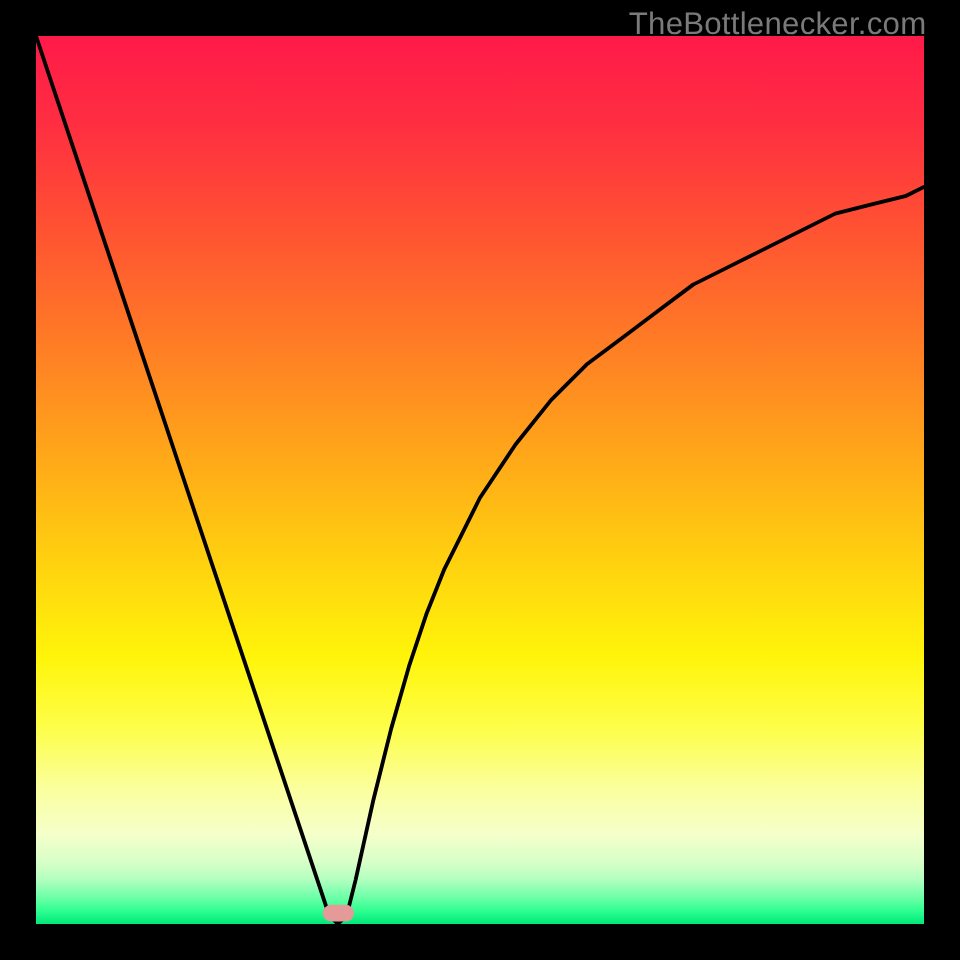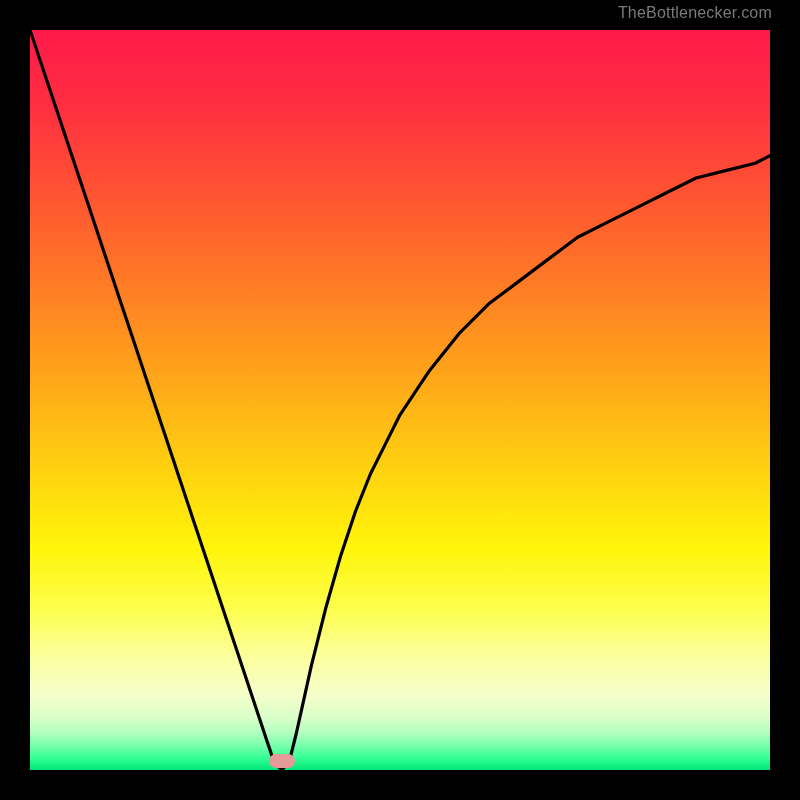--- a/index.html
+++ b/index.html
@@ -15,21 +15,21 @@
     position: relative;
     width: 800px;
     height: 800px;
     background: #000;
   }
   .watermark {
     position: absolute;
     top: 4px;
     right: 28px;
     color: #7a7a7a;
-    font-size: 16px;
+    font-size: 26px;
     font-weight: 500;
     letter-spacing: 0.2px;
     z-index: 5;
   }
   .plot-area {
     position: absolute;
     left: 30px;
     top: 30px;
     width: 740px;
     height: 740px;

